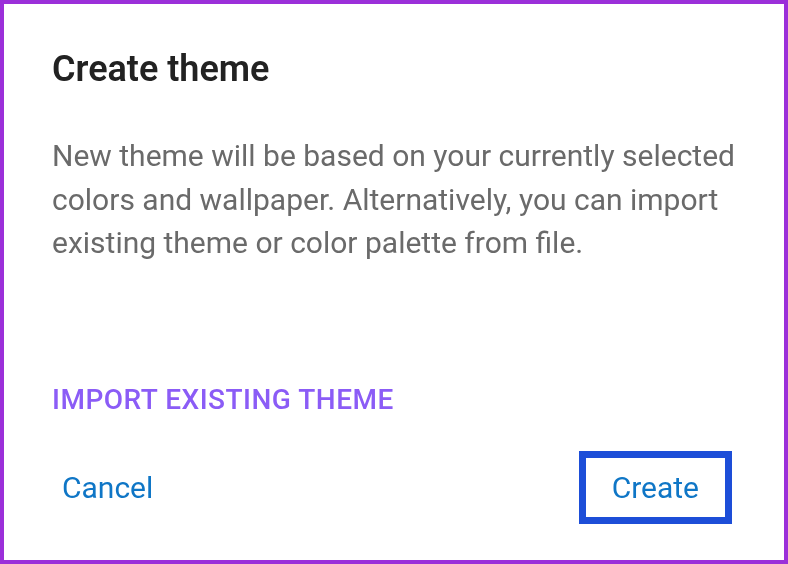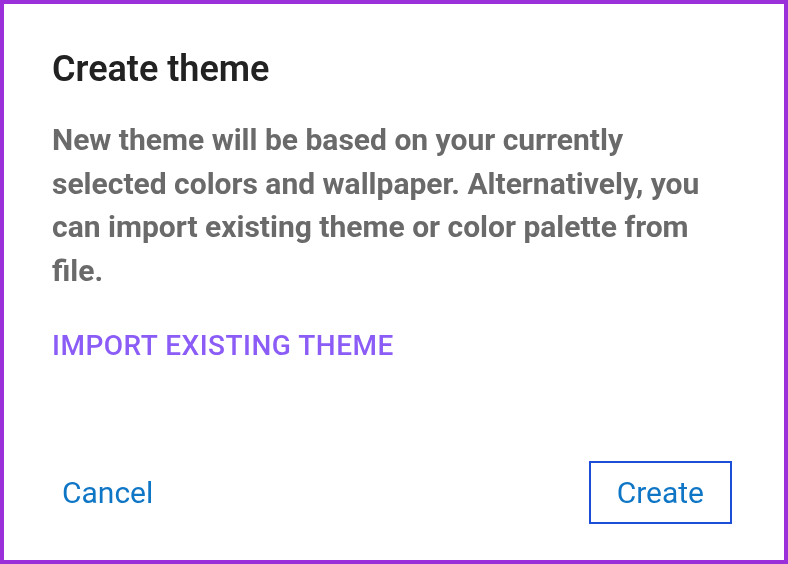--- a/index.html
+++ b/index.html
@@ -14,33 +14,34 @@
       background: #fff;
       position: relative;
     }
     .dialog {
       width: 788px;
       height: 564px;
       border: 4px solid #9b2fd9;
       padding: 44px 48px 36px 48px;
       display: flex;
       flex-direction: column;
+      gap: 16px;
     }
     .title {
       font-size: 36px;
       font-weight: 600;
       color: #222;
       margin-bottom: 28px;
     }
     .description {
       font-size: 30px;
-      font-weight: 700;
+      font-weight: 400;
       color: #6a6a6a;
       line-height: 1.45;
-      margin-bottom: 37px;
+      margin-bottom: 102px;
     }
     .import-link {
       font-size: 28px;
       font-weight: 500;
       color: #8b5cf6;
       letter-spacing: 0.5px;
       cursor: pointer;
       text-transform: uppercase;
     }
     .actions {
@@ -58,21 +59,21 @@
       background: none;
       border: none;
       cursor: pointer;
       padding: 12px 26px;
       font-family: inherit;
     }
     .btn-cancel {
       padding: 12px 10px;
     }
     .btn-create {
-      border: 2px solid #1d4ed8;
+      border: 7px solid #1d4ed8;
       padding: 12px 26px;
     }
   </style>
 </head>
 <body>
 
 <div class="dialog">
   <h1 class="title">Create theme</h1>
   <p class="description">New theme will be based on your currently selected colors and wallpaper. Alternatively, you can import existing theme or color palette from file.</p>
   <a class="import-link">IMPORT EXISTING THEME</a>

